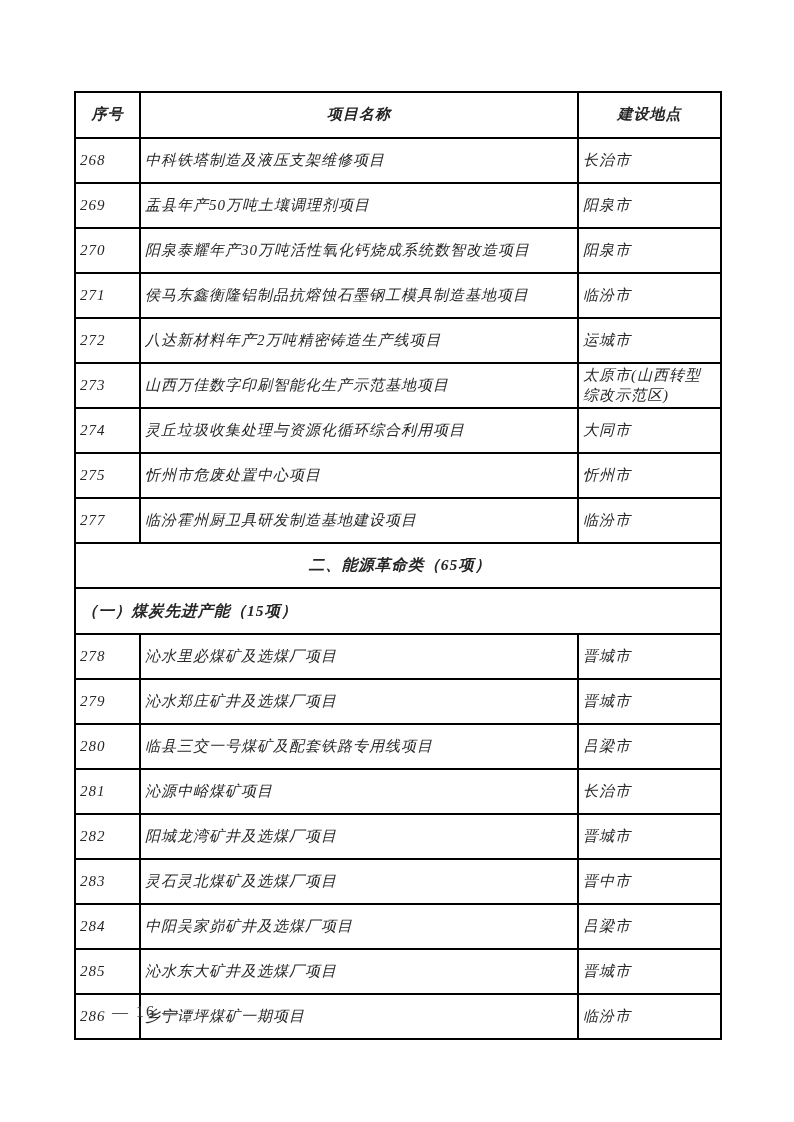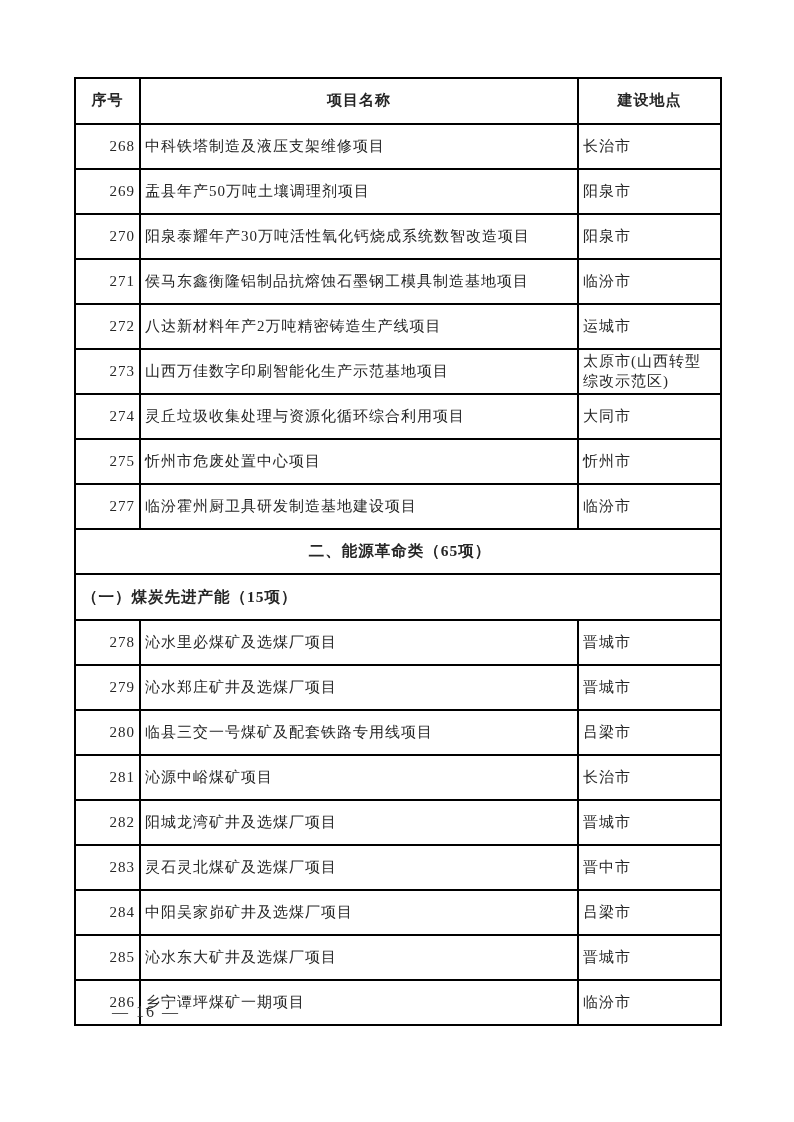--- a/index.html
+++ b/index.html
@@ -12,24 +12,25 @@
     width: 794px;
     height: 1122px;
     background: #ffffff;
     overflow: hidden;
     font-family: "Liberation Serif", "DejaVu Serif", serif;
     color: #262626;
   }
   table.projects {
     position: absolute;
     left: 74px;
-    top: 77px;
+    top: 91px;
     width: 646px;
     border-collapse: collapse;
     table-layout: fixed;
+    font-style: italic;
   }
   table.projects th,
   table.projects td {
     border: 2px solid #000000;
     font-size: 15px;
     letter-spacing: 1px;
     color: #262626;
     padding: 2px 4px;
     line-height: 1.3;
   }
@@ -37,21 +38,21 @@
     height: 40px;
     font-weight: bold;
     text-align: center;
     vertical-align: middle;
   }
   tr.data-row td {
     height: 39px;
     vertical-align: middle;
   }
   td.c-no {
-    text-align: right;
+    text-align: left;
     font-size: 14px;
     letter-spacing: 0;
   }
   td.c-name {
     text-align: left;
     padding-left: 7px;
     padding-right: 6px;
     border-radius: 9px;
   }
   td.c-loc {

